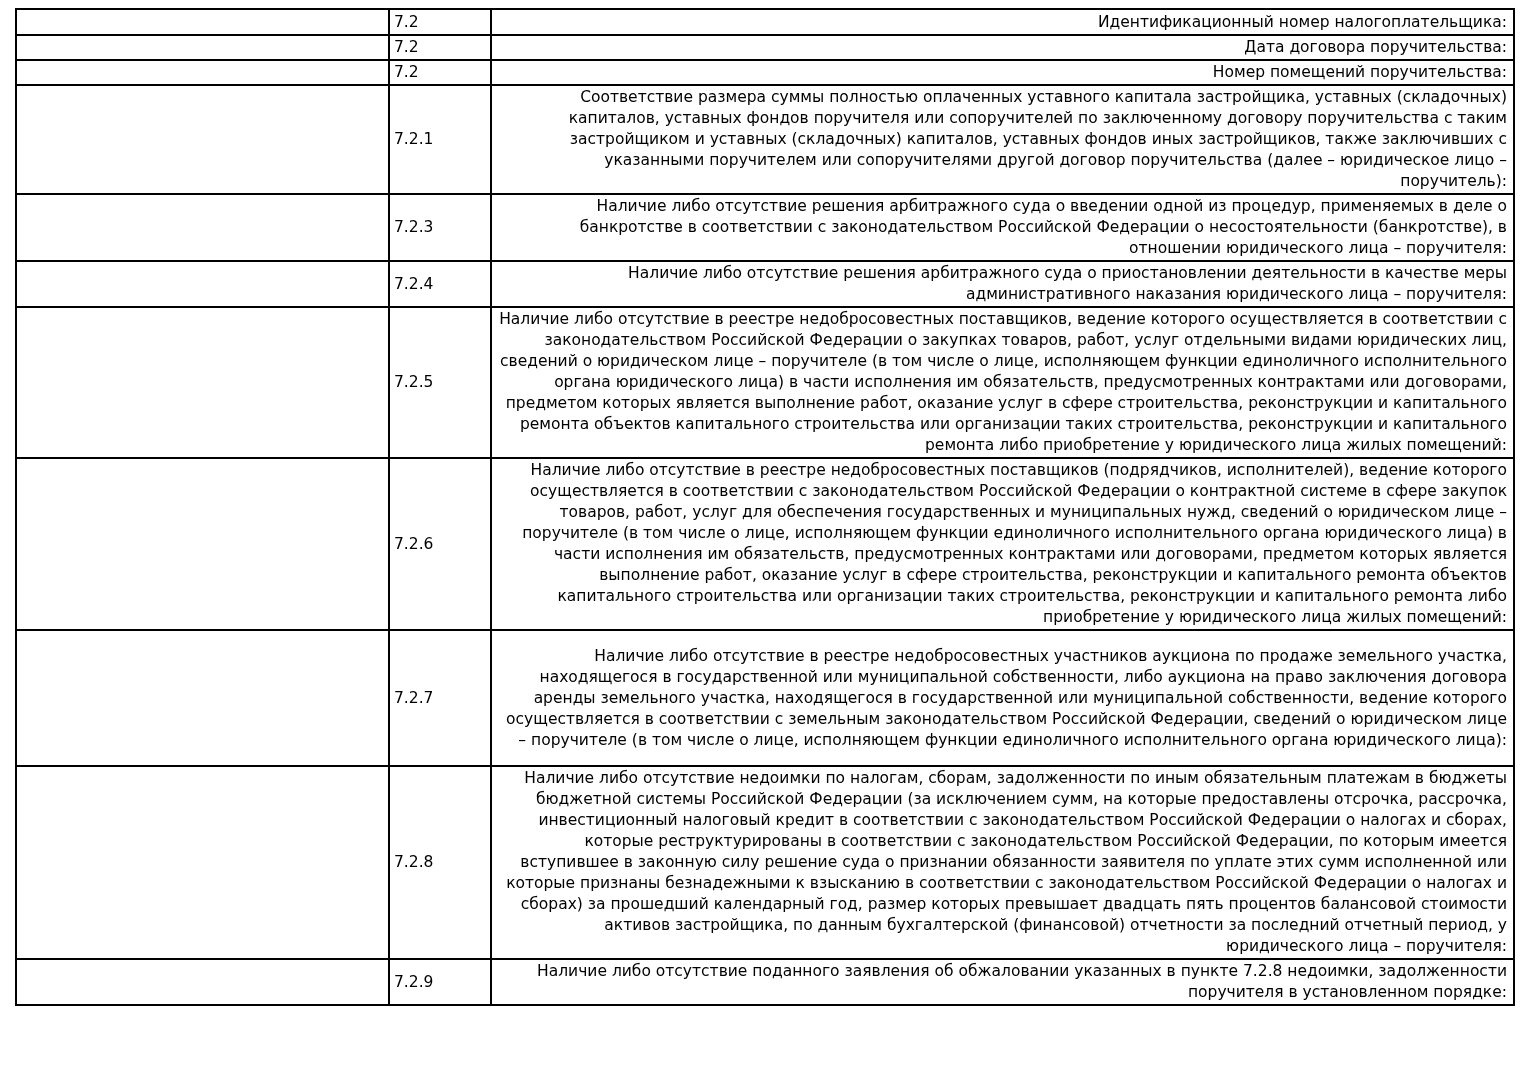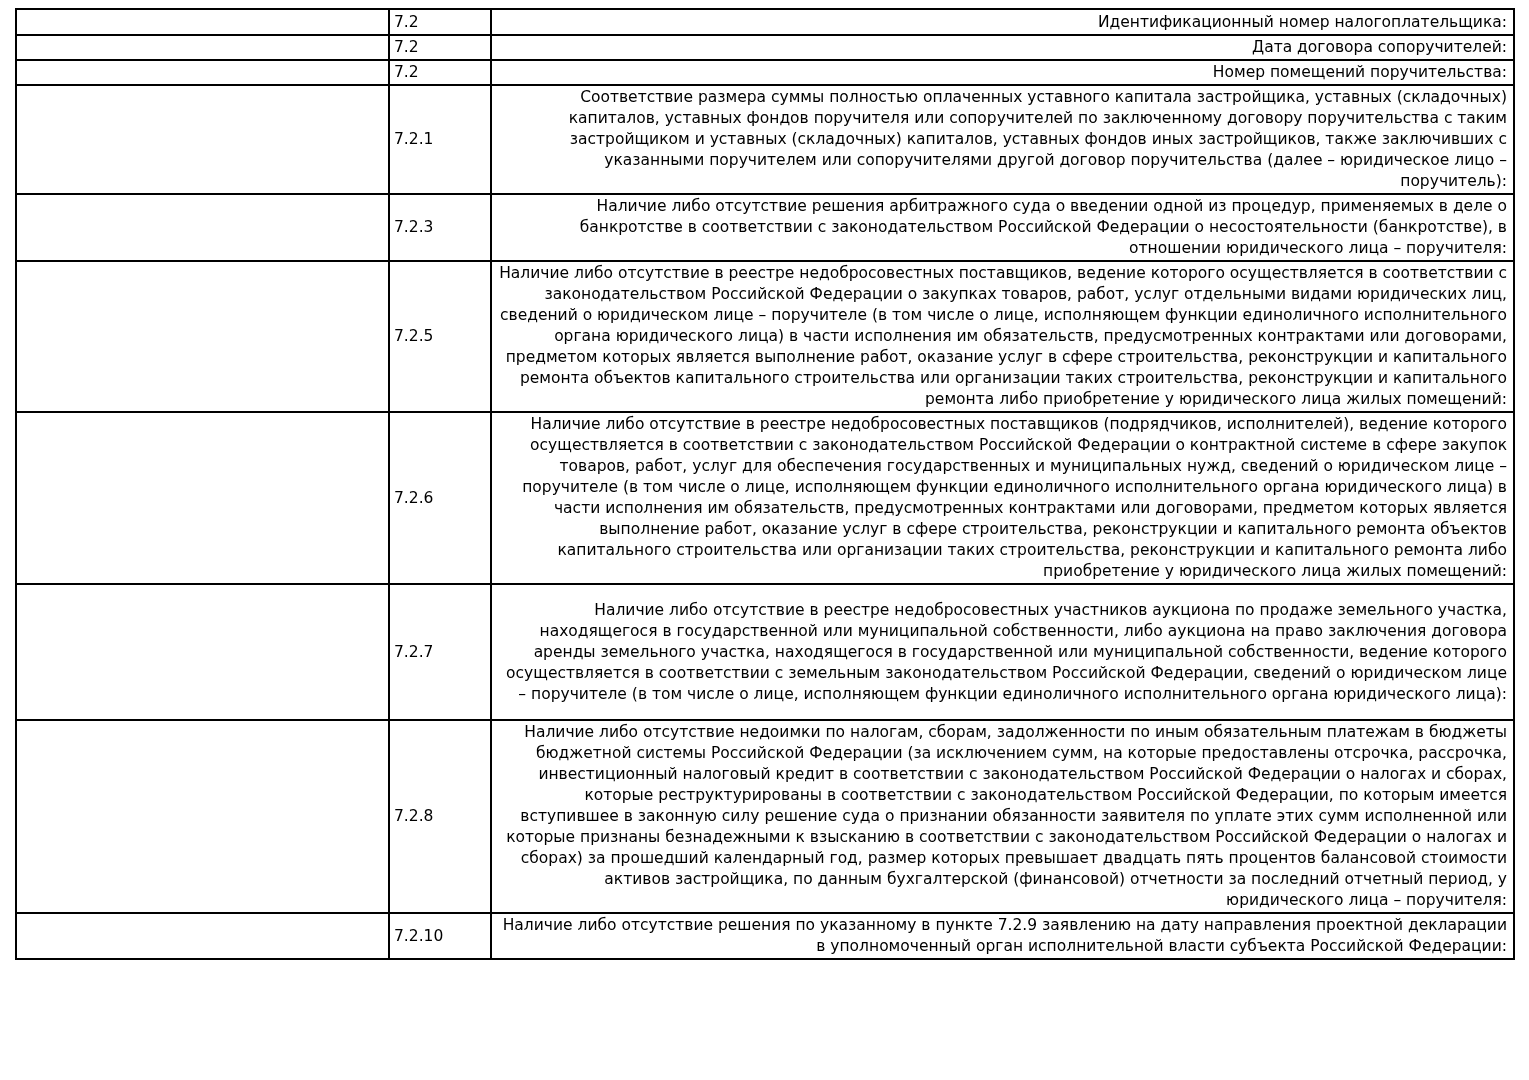--- a/index.html
+++ b/index.html
@@ -58,36 +58,41 @@
     </colgroup>
     <tbody>
       <tr style="height:26px">
         <td class="c-empty"></td>
         <td class="c-num">7.2</td>
         <td class="c-text">Идентификационный номер налогоплательщика:</td>
       </tr>
       <tr style="height:25px">
         <td class="c-empty"></td>
         <td class="c-num">7.2</td>
-        <td class="c-text">Дата договора сопоручителей:</td>
+        <td class="c-text">Дата договора поручительства:</td>
       </tr>
       <tr style="height:24px">
         <td class="c-empty"></td>
         <td class="c-num">7.2</td>
         <td class="c-text">Номер помещений поручительства:</td>
       </tr>
       <tr style="height:105px">
         <td class="c-empty"></td>
         <td class="c-num">7.2.1</td>
         <td class="c-text">Соответствие размера суммы полностью оплаченных уставного капитала застройщика, уставных (складочных) капиталов, уставных фондов поручителя или сопоручителей по заключенному договору поручительства с таким застройщиком и уставных (складочных) капиталов, уставных фондов иных застройщиков, также заключивших с указанными поручителем или сопоручителями другой договор поручительства (далее – юридическое лицо – поручитель):</td>
       </tr>
       <tr style="height:66px">
         <td class="c-empty"></td>
         <td class="c-num">7.2.3</td>
         <td class="c-text">Наличие либо отсутствие решения арбитражного суда о введении одной из процедур, применяемых в деле о банкротстве в соответствии с законодательством Российской Федерации о несостоятельности (банкротстве), в отношении юридического лица – поручителя:</td>
+      </tr>
+      <tr style="height:44px">
+        <td class="c-empty"></td>
+        <td class="c-num">7.2.4</td>
+        <td class="c-text">Наличие либо отсутствие решения арбитражного суда о приостановлении деятельности в качестве меры административного наказания юридического лица – поручителя:</td>
       </tr>
       <tr style="height:147px">
         <td class="c-empty"></td>
         <td class="c-num">7.2.5</td>
         <td class="c-text">Наличие либо отсутствие в реестре недобросовестных поставщиков, ведение которого осуществляется в соответствии с законодательством Российской Федерации о закупках товаров, работ, услуг отдельными видами юридических лиц, сведений о юридическом лице – поручителе (в том числе о лице, исполняющем функции единоличного исполнительного органа юридического лица) в части исполнения им обязательств, предусмотренных контрактами или договорами, предметом которых является выполнение работ, оказание услуг в сфере строительства, реконструкции и капитального ремонта объектов капитального строительства или организации таких строительства, реконструкции и капитального ремонта либо приобретение у юридического лица жилых помещений:</td>
       </tr>
       <tr style="height:169px">
         <td class="c-empty"></td>
         <td class="c-num">7.2.6</td>
         <td class="c-text">Наличие либо отсутствие в реестре недобросовестных поставщиков (подрядчиков, исполнителей), ведение которого осуществляется в соответствии с законодательством Российской Федерации о контрактной системе в сфере закупок товаров, работ, услуг для обеспечения государственных и муниципальных нужд, сведений о юридическом лице – поручителе (в том числе о лице, исполняющем функции единоличного исполнительного органа юридического лица) в части исполнения им обязательств, предусмотренных контрактами или договорами, предметом которых является выполнение работ, оказание услуг в сфере строительства, реконструкции и капитального ремонта объектов капитального строительства или организации таких строительства, реконструкции и капитального ремонта либо приобретение у юридического лица жилых помещений:</td>
@@ -95,20 +100,20 @@
       <tr style="height:136px">
         <td class="c-empty"></td>
         <td class="c-num">7.2.7</td>
         <td class="c-text">Наличие либо отсутствие в реестре недобросовестных участников аукциона по продаже земельного участка, находящегося в государственной или муниципальной собственности, либо аукциона на право заключения договора аренды земельного участка, находящегося в государственной или муниципальной собственности, ведение которого осуществляется в соответствии с земельным законодательством Российской Федерации, сведений о юридическом лице – поручителе (в том числе о лице, исполняющем функции единоличного исполнительного органа юридического лица):</td>
       </tr>
       <tr style="height:180px">
         <td class="c-empty"></td>
         <td class="c-num">7.2.8</td>
         <td class="c-text">Наличие либо отсутствие недоимки по налогам, сборам, задолженности по иным обязательным платежам в бюджеты бюджетной системы Российской Федерации (за исключением сумм, на которые предоставлены отсрочка, рассрочка, инвестиционный налоговый кредит в соответствии с законодательством Российской Федерации о налогах и сборах, которые реструктурированы в соответствии с законодательством Российской Федерации, по которым имеется вступившее в законную силу решение суда о признании обязанности заявителя по уплате этих сумм исполненной или которые признаны безнадежными к взысканию в соответствии с законодательством Российской Федерации о налогах и сборах) за прошедший календарный год, размер которых превышает двадцать пять процентов балансовой стоимости активов застройщика, по данным бухгалтерской (финансовой) отчетности за последний отчетный период, у юридического лица – поручителя:</td>
       </tr>
-      <tr style="height:43px">
+      <tr style="height:44px">
         <td class="c-empty"></td>
-        <td class="c-num">7.2.10</td>
-        <td class="c-text">Наличие либо отсутствие решения по указанному в пункте 7.2.9 заявлению на дату направления проектной декларации в уполномоченный орган исполнительной власти субъекта Российской Федерации:</td>
+        <td class="c-num">7.2.9</td>
+        <td class="c-text">Наличие либо отсутствие поданного заявления об обжаловании указанных в пункте 7.2.8 недоимки, задолженности поручителя в установленном порядке:</td>
       </tr>
     </tbody>
   </table>
 </div>
 
 </body></html>

